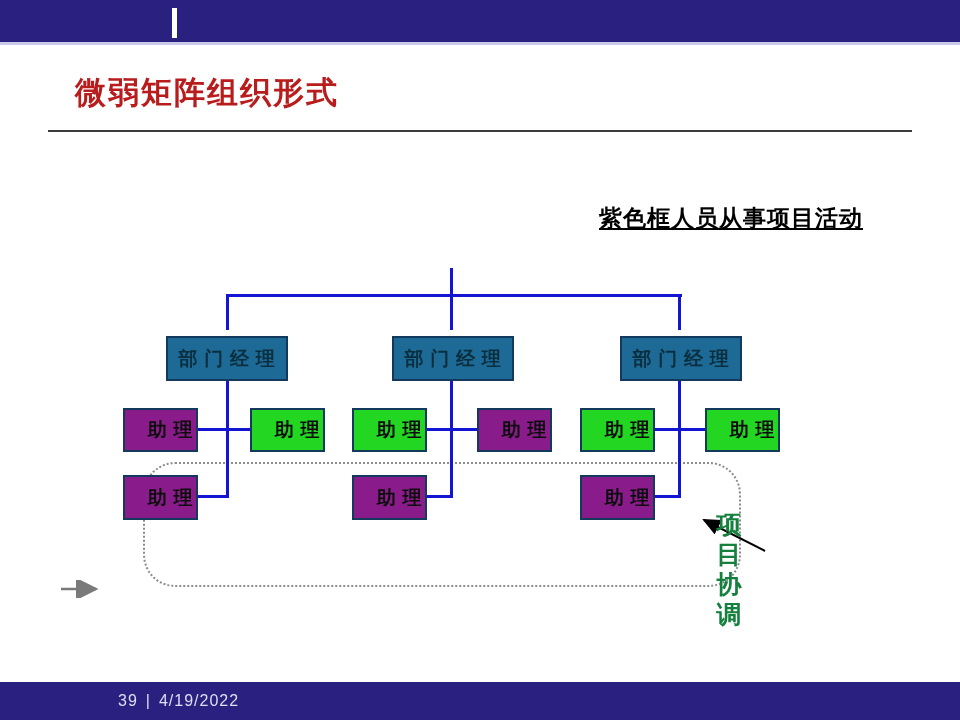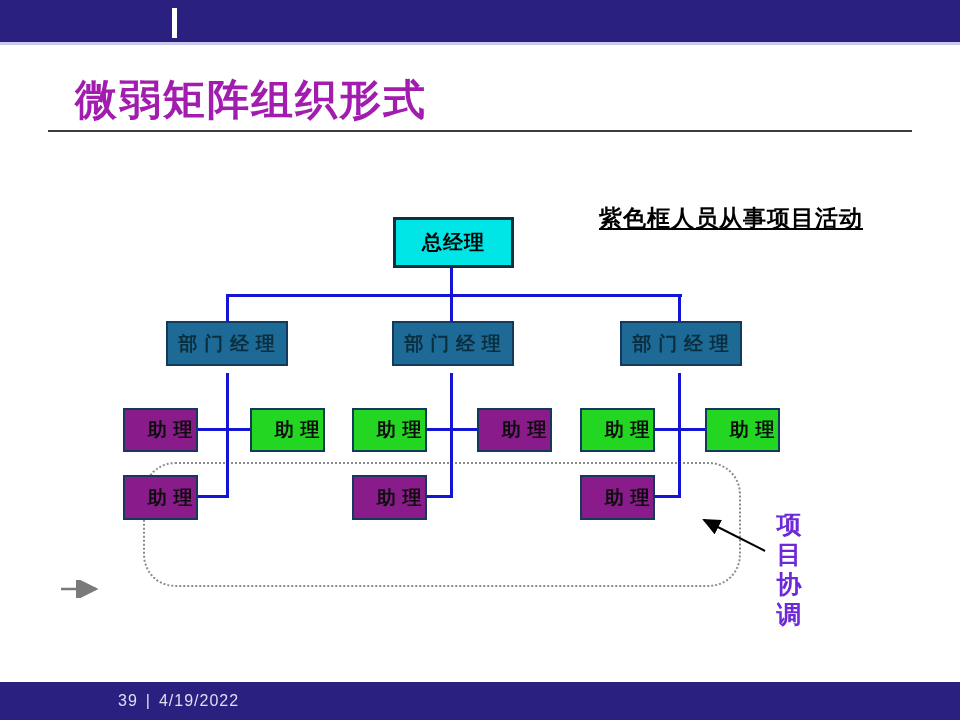--- a/index.html
+++ b/index.html
@@ -9,48 +9,48 @@
   }
   
   .topbar{position:absolute;left:0;top:0;width:960px;height:42px;background:#2a2080;}
   .topbar-edge{position:absolute;left:0;top:42px;width:960px;height:3px;background:#c9c9ea;}
   .top-tick{position:absolute;left:172px;top:8px;width:5px;height:30px;background:#ffffff;}
   .bottombar{position:absolute;left:0;top:682px;width:960px;height:38px;background:#2a2080;}
   .footer-text{position:absolute;left:118px;top:692px;font-family:"Liberation Sans",sans-serif;
     font-size:16px;color:#dfdff2;letter-spacing:1px;}
   .footer-text span{margin-right:8px;}
   
-  .page-title{position:absolute;left:75px;top:72px;font-size:42px;font-weight:bold;
-    color:#a21caf;letter-spacing:2px;}
+  .page-title{position:absolute;left:75px;top:72px;font-size:31px;font-weight:bold;
+    color:#b91c1c;letter-spacing:2px;}
   .title-rule{position:absolute;left:48px;top:130px;width:864px;height:1.5px;background:#3c3c3c;}
   
   .annotation{position:absolute;left:599px;top:203px;font-size:23px;font-weight:bold;color:#000;
     text-decoration:underline;letter-spacing:1px;}
   
   .obox{position:absolute;display:flex;align-items:center;justify-content:center;
     font-weight:bold;z-index:3;box-sizing:border-box;}
   .root-box{left:393px;top:217px;width:121px;height:51px;background:#00e6e6;
     border:3px solid #10303d;font-size:20px;color:#000;letter-spacing:1px;}
-  .mgr-box{top:321px;width:122px;height:45px;background:#1e6a96;border:2.5px solid #13395c;
+  .mgr-box{top:336px;width:122px;height:45px;background:#1e6a96;border:2.5px solid #13395c;
     font-size:19px;color:#0a2e3e;letter-spacing:1px;}
   .mgr-1{left:166px;} .mgr-2{left:392px;} .mgr-3{left:620px;}
   .asst{width:75px;height:44px;font-size:19px;color:#0d0d0d;border:2.5px solid #13395c;letter-spacing:1px;padding-left:20px;}
   .row1{top:408px;} .row2{top:475px;height:45px;}
   .purple{background:#8a1b8a;}
   .green{background:#22d622;}
   .a1{left:123px;} .a2{left:250px;} .a3{left:352px;} .a4{left:477px;} .a5{left:580px;} .a6{left:705px;}
   .b1{left:123px;} .b2{left:352px;} .b3{left:580px;}
   
   .conn{position:absolute;background:#1414d4;z-index:2;}
   
   .dotted-region{position:absolute;left:143px;top:462px;width:594px;height:121px;
     border:2.5px dotted #8c8c8c;border-radius:32px;z-index:1;}
   
-  .side-label{position:absolute;left:772px;top:510px;width:34px;font-size:25px;font-weight:bold;
-    color:#6d28d9;line-height:30px;text-align:center;word-break:break-all;z-index:4;}
+  .side-label{position:absolute;left:712px;top:510px;width:34px;font-size:25px;font-weight:bold;
+    color:#15803d;line-height:30px;text-align:center;word-break:break-all;z-index:4;}
   
   .arrow-svg{position:absolute;z-index:4;}
   
   .watermark{position:absolute;left:701px;top:661px;font-family:"Liberation Sans",sans-serif;
     font-size:27px;font-weight:bold;color:#ffffff;letter-spacing:1px;z-index:5;white-space:nowrap;
     text-shadow:-2px -2px 0 #000,2px -2px 0 #000,-2px 2px 0 #000,2px 2px 0 #000,
       0 -2px 0 #000,0 2px 0 #000,-2px 0 0 #000,2px 0 0 #000;}
 </style>
 </head>
 <body>
@@ -76,21 +76,20 @@
   <div class="conn" style="left:226px;top:373px;width:3px;height:125px;"></div>
   <div class="conn" style="left:450px;top:373px;width:3px;height:125px;"></div>
   <div class="conn" style="left:678px;top:373px;width:3px;height:125px;"></div>
   <div class="conn" style="left:198px;top:428px;width:52px;height:3px;"></div>
   <div class="conn" style="left:427px;top:428px;width:50px;height:3px;"></div>
   <div class="conn" style="left:655px;top:428px;width:50px;height:3px;"></div>
   <div class="conn" style="left:198px;top:495px;width:31px;height:3px;"></div>
   <div class="conn" style="left:427px;top:495px;width:26px;height:3px;"></div>
   <div class="conn" style="left:655px;top:495px;width:26px;height:3px;"></div>
 
-  <div class="obox root-box">总经理</div>
 
   <div class="obox mgr-box mgr-1">部 门 经 理</div>
   <div class="obox mgr-box mgr-2">部 门 经 理</div>
   <div class="obox mgr-box mgr-3">部 门 经 理</div>
 
   <div class="obox asst row1 purple a1">助 理</div>
   <div class="obox asst row1 green  a2">助 理</div>
   <div class="obox asst row1 green  a3">助 理</div>
   <div class="obox asst row1 purple a4">助 理</div>
   <div class="obox asst row1 green  a5">助 理</div>

